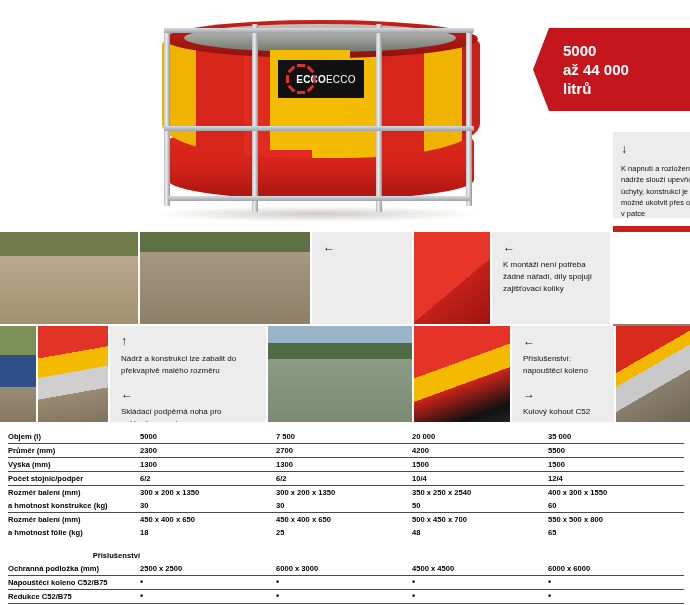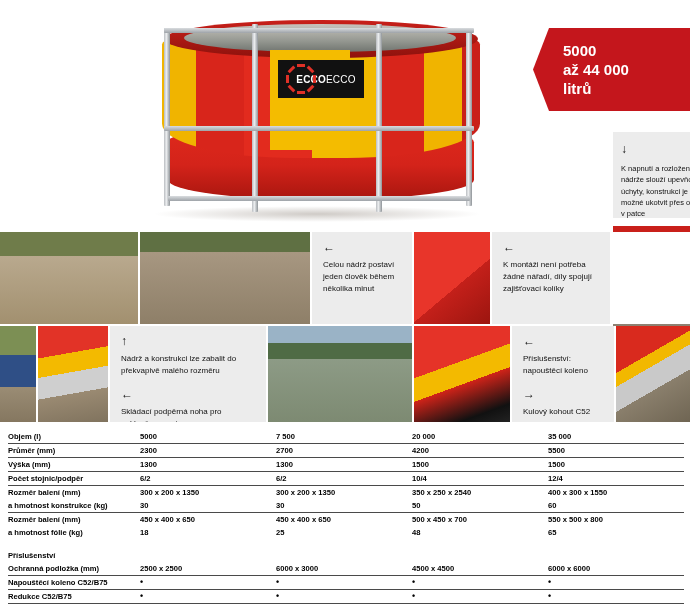--- a/index.html
+++ b/index.html
@@ -141,21 +141,21 @@
     padding: 2px 0 2px 0;
     border-bottom: 1px solid #4a4a4a;
     vertical-align: top;
     font-weight: bold;
   }
   .spec td.val { font-weight: bold; }
   .spec tr.norule td { border-bottom: none; }
   .c0 { width: 132px; margin-top: 48px; }
   .c1, .c2, .c3, .c4 { width: 136px; }
   .spacer td { border: none !important; height: 9px; }
-  .acc-head td { border-bottom: none; padding-top: 3px; padding-bottom: 2px; }
+  .acc-head td { border-bottom: none; padding-top: 3px; padding-bottom: 2px; text-align: right; }
   .dot { font-size: 9px; line-height: 1; }
 </style>
 </head>
 <body>
 
 <div class="hero">
 
   <div class="hero-photo">
     <div class="ground-shadow"></div>
 
@@ -209,21 +209,20 @@
 <div class="strip row1">
   <div class="cell" style="left:0px;width:138px;">
     <div class="ph ph-dirt"></div>
   </div>
   <div class="cell" style="left:140px;width:170px;">
     <div class="ph ph-dirt2"></div>
   </div>
   <div class="cell" style="left:312px;width:100px;">
     <div class="caption" style="height:100%;">
       <span class="arr">←</span>
-      <p>Celou nádrž postaví jeden člověk během několika minut</p>
     </div>
   </div>
   <div class="cell" style="left:414px;width:76px;">
     <div class="ph ph-red"></div>
   </div>
   <div class="cell" style="left:492px;width:118px;">
     <div class="caption" style="height:100%;">
       <span class="arr">←</span>
       <p>K montáži není potřeba žádné nářadí, díly spojují zajišťovací kolíky</p>
     </div>

